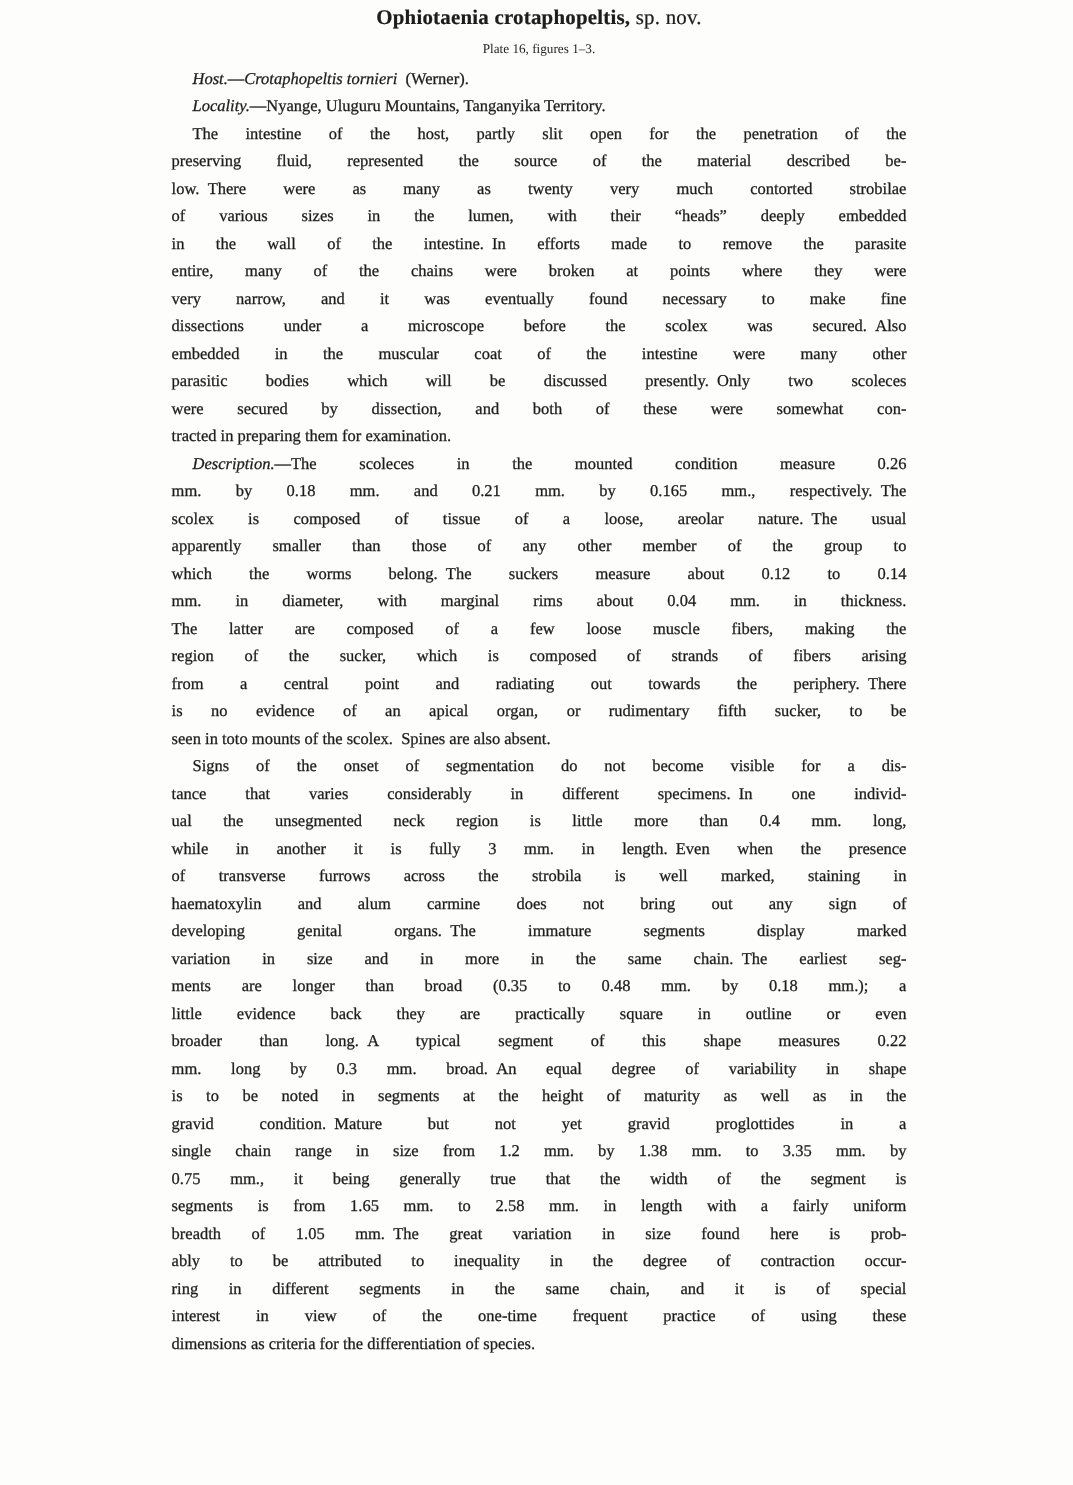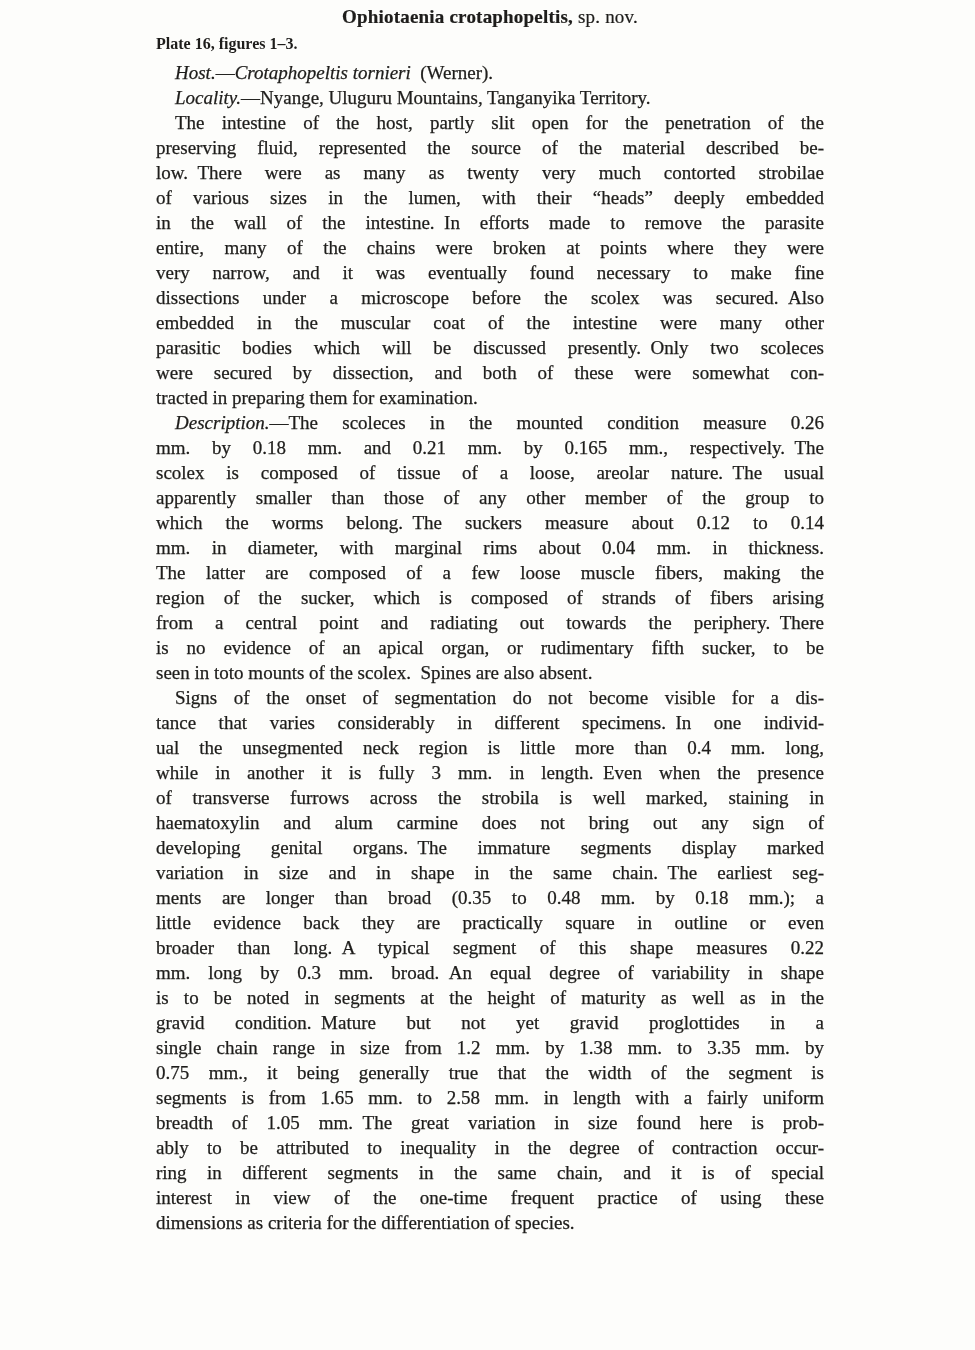--- a/index.html
+++ b/index.html
@@ -22,27 +22,27 @@
     margin-top: 5px;
     text-align: center;
     font-size: 19px;
     line-height: 24px;
     letter-spacing: 0.2px;
     -webkit-text-stroke: 0.2px currentColor;
   }
   .title b { font-weight: bold; }
   .subtitle {
     margin-top: 4px;
-    font-size: 16px;
+    text-align: center;
+    font-size: 12px;
     line-height: 22px;
-    font-weight: bold;
   }
   .body {
     margin-top: 5px;
-    font-size: 19px;
+    font-size: 15px;
     -webkit-text-stroke: 0.25px currentColor;
   }
   .line {
     height: 25px;
     line-height: 25px;
     text-align: justify;
     text-align-last: justify;
   }
   .line.last { text-align-last: left; }
   .line.indent { text-indent: 19px; }
@@ -81,21 +81,21 @@
         <div class="line"><span>from a central point and radiating out towards the periphery. There</span></div>
         <div class="line"><span>is no evidence of an apical organ, or rudimentary fifth sucker, to be</span></div>
         <div class="line last"><span>seen in toto mounts of the scolex. Spines are also absent.</span></div>
         <div class="line indent"><span>Signs of the onset of segmentation do not become visible for a dis-</span></div>
         <div class="line"><span>tance that varies considerably in different specimens. In one individ-</span></div>
         <div class="line"><span>ual the unsegmented neck region is little more than 0.4 mm. long,</span></div>
         <div class="line"><span>while in another it is fully 3 mm. in length. Even when the presence</span></div>
         <div class="line"><span>of transverse furrows across the strobila is well marked, staining in</span></div>
         <div class="line"><span>haematoxylin and alum carmine does not bring out any sign of</span></div>
         <div class="line"><span>developing genital organs. The immature segments display marked</span></div>
-        <div class="line"><span>variation in size and in shape in the same chain. The earliest seg-</span></div>
+        <div class="line"><span>variation in size and in more in the same chain. The earliest seg-</span></div>
         <div class="line"><span>ments are longer than broad (0.35 to 0.48 mm. by 0.18 mm.); a</span></div>
         <div class="line"><span>little evidence back they are practically square in outline or even</span></div>
         <div class="line"><span>broader than long. A typical segment of this shape measures 0.22</span></div>
         <div class="line"><span>mm. long by 0.3 mm. broad. An equal degree of variability in shape</span></div>
         <div class="line"><span>is to be noted in segments at the height of maturity as well as in the</span></div>
         <div class="line"><span>gravid condition. Mature but not yet gravid proglottides in a</span></div>
         <div class="line"><span>single chain range in size from 1.2 mm. by 1.38 mm. to 3.35 mm. by</span></div>
         <div class="line"><span>0.75 mm., it being generally true that the width of the segment is</span></div>
         <div class="line"><span>segments is from 1.65 mm. to 2.58 mm. in length with a fairly uniform</span></div>
         <div class="line"><span>breadth of 1.05 mm. The great variation in size found here is prob-</span></div>

